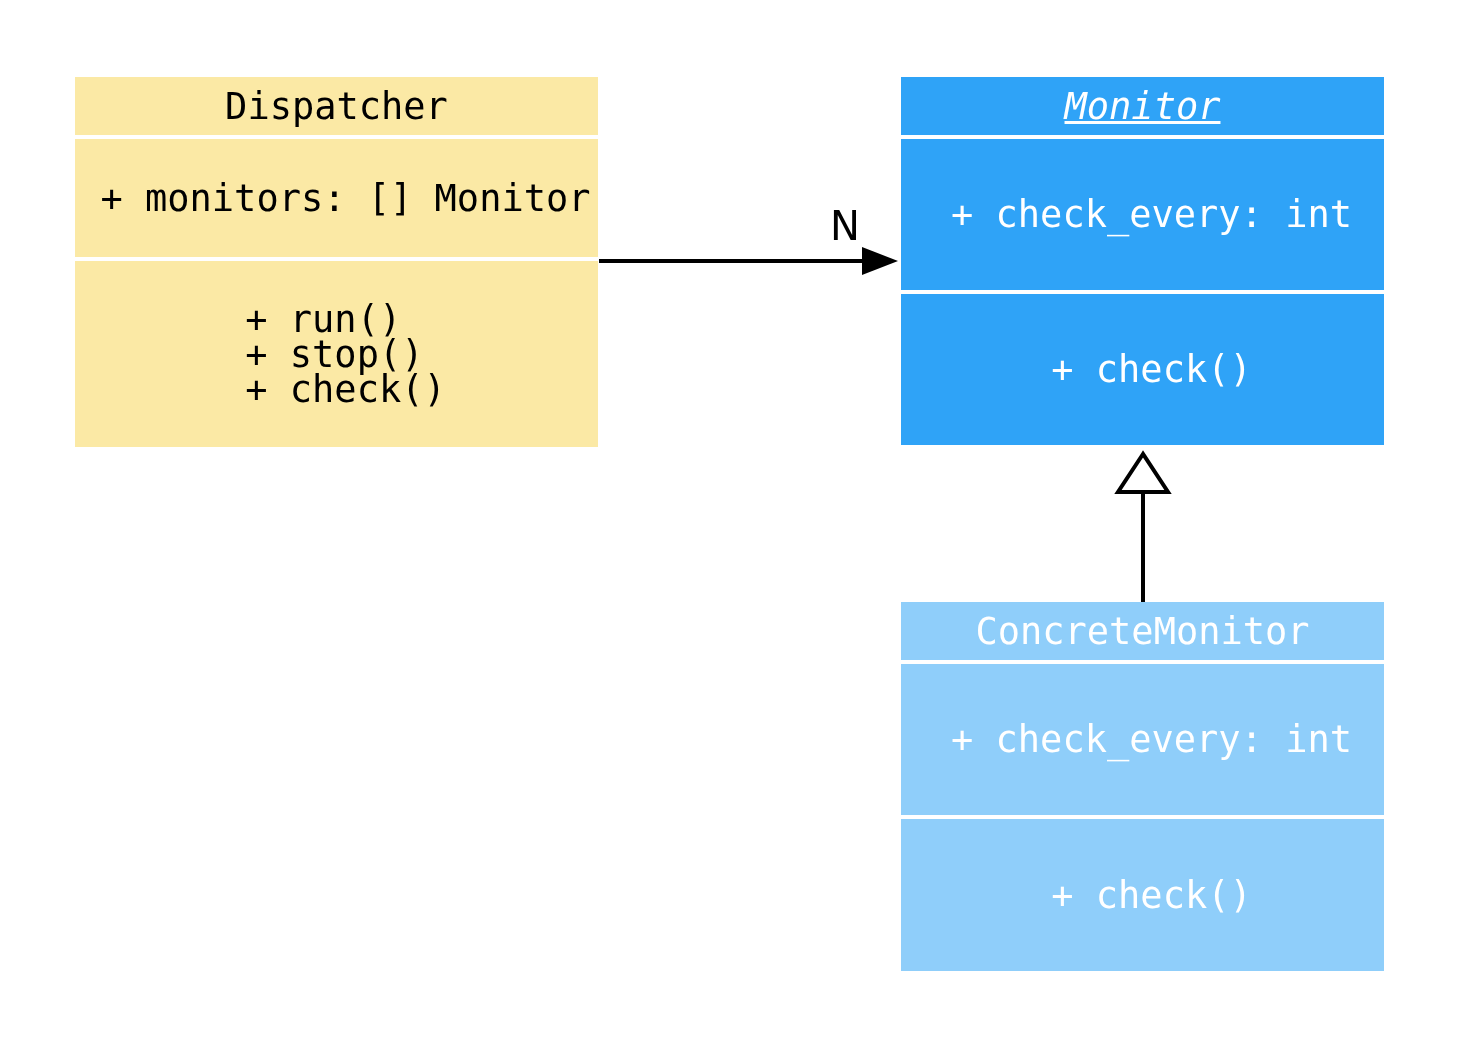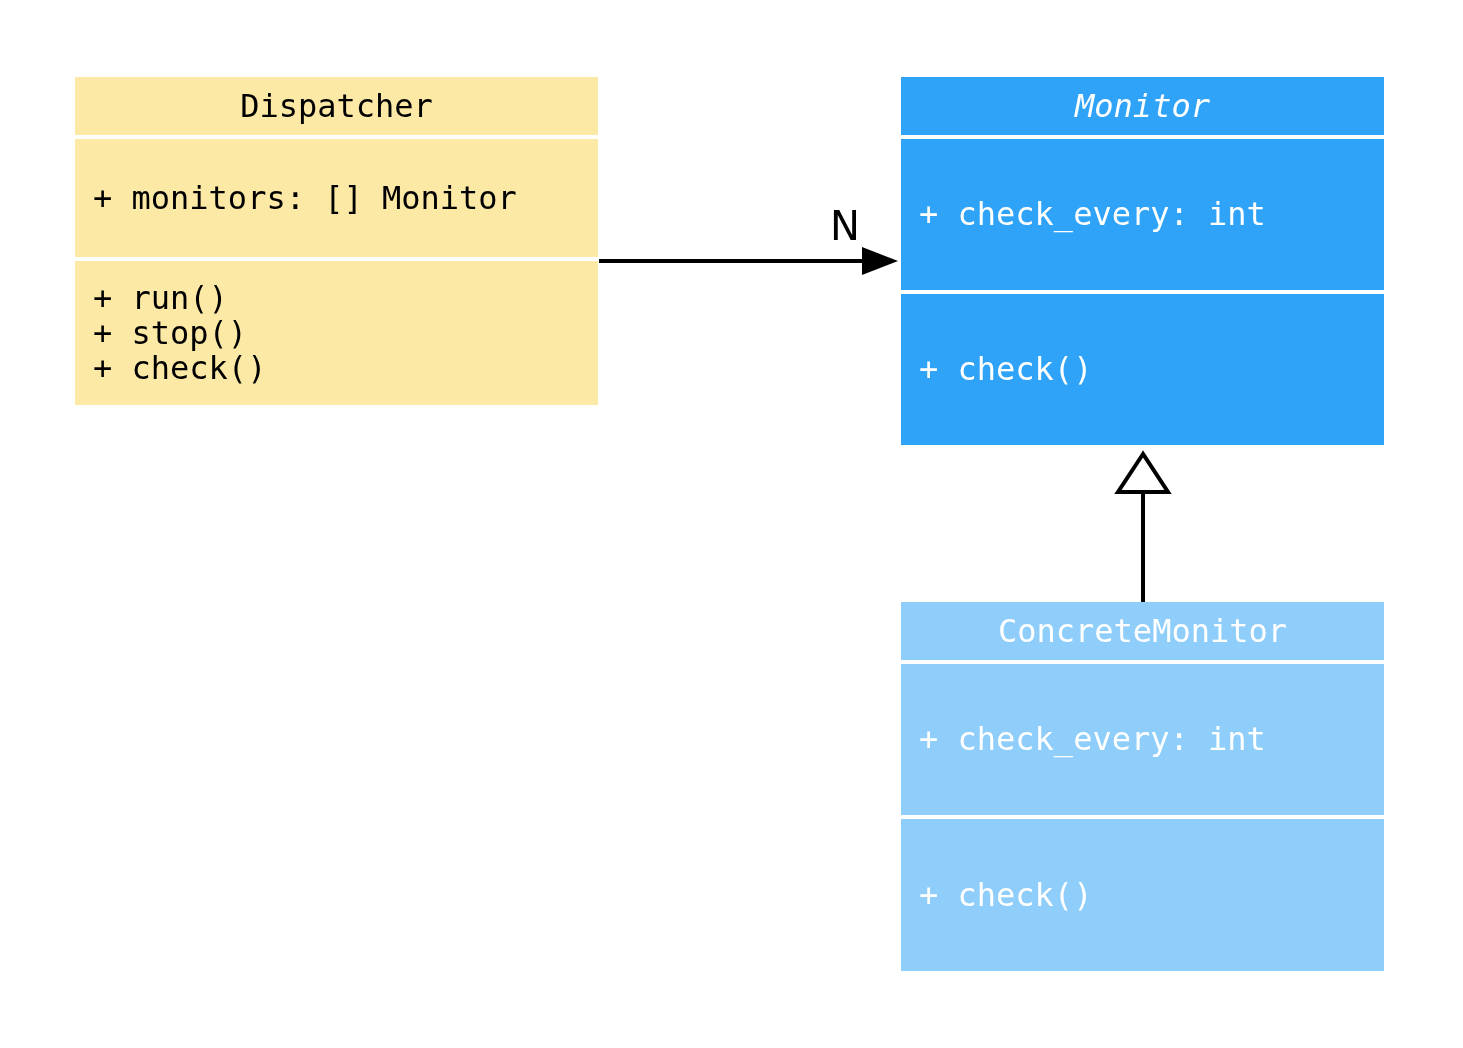--- a/index.html
+++ b/index.html
@@ -15,31 +15,31 @@
     font-family: "DejaVu Sans Mono", "Liberation Mono", monospace;
   }
 
   .uml-class { position: absolute; }
 
   .sec {
     position: relative;
     width: 100%;
     display: flex;
     align-items: center;
-    font-size: 32px;
+    font-size: 37px;
     letter-spacing: 0;
   }
   .sec + .sec { margin-top: 4px; }
 
   .sec.title { justify-content: center; }
-  .sec.body  { justify-content: flex-start; padding-left: 18px; }
+  .sec.body  { justify-content: center; padding-left: 18px; }
 
   .line { line-height: 35px; white-space: pre; }
 
-  .title-italic .class-name { font-style: italic; }
+  .title-italic .class-name { font-style: italic; text-decoration: underline; }
 
   svg.arrows {
     position: absolute;
     left: 0; top: 0;
     pointer-events: none;
   }
 
   .n-label {
     position: absolute;
     left: 824px;
@@ -57,21 +57,21 @@
 
 <div id="canvas">
 
   <div class="uml-class" style="left: 75px; top: 77px; width: 523px; color: rgb(0, 0, 0);">
     <div class="sec title" style="height: 58px; background-color: rgb(251, 233, 165);">
       <span class="class-name">Dispatcher</span>
     </div>
     <div class="sec body" style="height: 118px; background-color: rgb(251, 233, 165);">
       <div class="line">+ monitors: [] Monitor</div>
     </div>
-    <div class="sec body" style="height: 144px; background-color: rgb(251, 233, 165);">
+    <div class="sec body" style="height: 186px; background-color: rgb(251, 233, 165);">
       <div>
         <div class="line">+ run()</div>
         <div class="line">+ stop()</div>
         <div class="line">+ check()</div>
       </div>
     </div>
   </div>
 
   <div class="uml-class title-italic" style="left: 901px; top: 77px; width: 483px; color: rgb(255, 255, 255);">
     <div class="sec title" style="height: 58px; background-color: rgb(47, 163, 247);">

